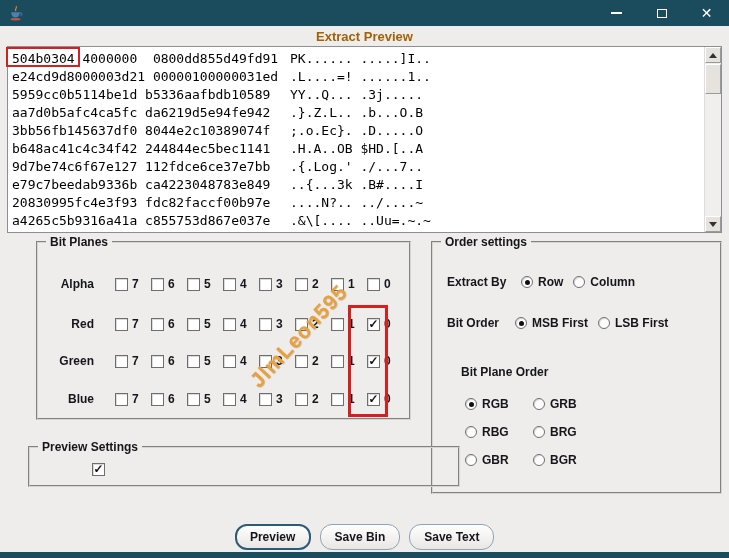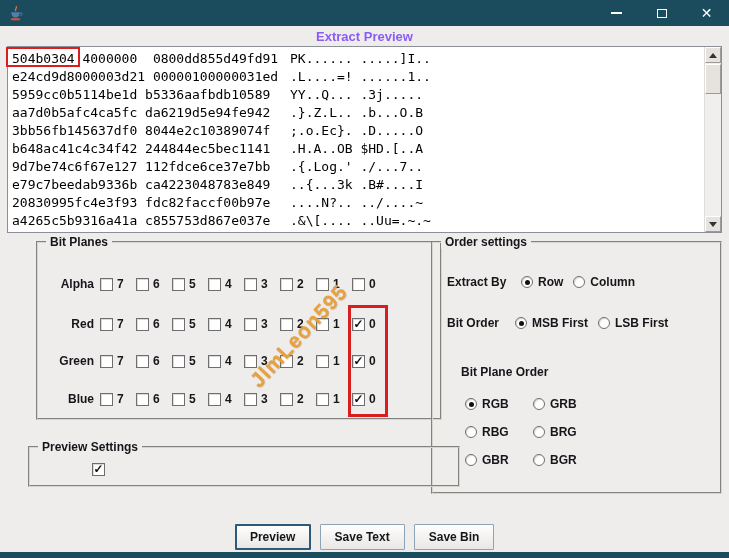--- a/index.html
+++ b/index.html
@@ -15,21 +15,21 @@
   
   .titlebar { position:absolute; left:0; top:0; width:100%; height:26px; background:#1b4c5e; display:flex; align-items:center; }
   .java-icon { margin-left:7px; width:17px; height:17px; display:flex; }
   .win-controls { margin-left:auto; display:flex; height:100%; }
   .win-btn { width:45px; height:100%; background:transparent; border:none; display:flex; align-items:center; justify-content:center; cursor:pointer; }
   .glyph-min { width:11px; height:2px; background:#fff; }
   .glyph-max { width:10px; height:9px; border:1px solid #fff; }
   .glyph-close { color:#fff; font-size:14px; line-height:1; font-family:"DejaVu Sans", sans-serif; }
 
   
-  .dialog-title { position:absolute; top:29px; left:0; width:100%; text-align:center; font-size:13px; font-weight:bold; color:#8b5cf6; }
+  .dialog-title { position:absolute; top:29px; left:0; width:100%; text-align:center; font-size:13px; font-weight:bold; color:#a16207; }
 
   
   .hexarea { position:absolute; left:7px; top:46px; width:715px; height:187px; background:#fff; border:1px solid #8a8f98; }
   .hex-content { position:absolute; left:0; top:0; right:17px; bottom:0; overflow:hidden; padding:3px 0 0 4px;
     font-family:"DejaVu Sans Mono", monospace; font-size:13px; line-height:18px; color:#000; white-space:pre; }
   .hex-line { display:flex; }
   .hx { display:inline-block; width:278px; }
   .as { display:inline-block; }
 
   .vscroll { position:absolute; right:0; top:0; bottom:0; width:17px; background:#f0efed; border-left:1px solid #dcdcdc; }
@@ -43,25 +43,25 @@
   
   .annot { position:absolute; border:2px solid #d81e1e; pointer-events:none; z-index:8; }
   #annot-hex { left:6px; top:47px; width:74px; height:20px; }
   #annot-bits { left:348px; top:305px; width:40px; height:112px; border-width:3px; }
 
   
   .groupbox { position:absolute; border:2px groove #d8d5d0; }
   .gb-title { position:absolute; top:-8px; left:8px; background:#eeedec; padding:0 4px; font-size:12px; font-weight:bold; color:#16161a; line-height:14px; white-space:nowrap; }
 
   
-  .gb-bitplanes { left:36px; top:241px; width:406px; height:179px; }
+  .gb-bitplanes { left:36px; top:241px; width:375px; height:179px; }
   .bp-row { position:absolute; left:10px; height:16px; display:flex; align-items:center; }
   .bp-row:nth-of-type(1) { top:33px; } .bp-row:nth-of-type(2) { top:72px;align-items:flex-end; }
   .bp-row:nth-of-type(3) { top:110px; } .bp-row:nth-of-type(4) { top:148px; }
-  .bp-label { width:46px; text-align:right; font-size:12px; font-weight:bold; margin-right:6px; color:#16161a; }
+  .bp-label { width:46px; text-align:right; font-size:12px; font-weight:bold; margin-right:21px; color:#16161a; }
   .bp-cell { display:flex; align-items:center; width:36px; }
   .checkbox { width:13px; height:13px; flex:0 0 13px; background:#fff; border:1px solid #6e6e6e; box-shadow:inset 1px 1px 0 rgba(0,0,0,.14);
     font-size:12px; line-height:11px; text-align:center; color:#101014; font-weight:bold; cursor:pointer; }
   .bit-digit { margin-left:4px; font-size:12px; font-weight:bold; color:#16161a; }
 
   .watermark { position:absolute; left:254px; top:372px; transform:rotate(-47deg); transform-origin:0 50%;
     font-size:21px; font-weight:bold; letter-spacing:1px; color:#e8a13c; text-shadow:0 1px 1px rgba(120,70,0,.35);
     pointer-events:none; z-index:6; white-space:nowrap; }
 
   
@@ -81,21 +81,21 @@
   .rdot { width:5px; height:5px; border-radius:50%; background:#101014; }
 
   
   .gb-preview { left:28px; top:446px; width:432px; height:41px; }
   .ps-row { position:absolute; left:62px; top:6px; height:30px; display:flex; align-items:center; }
   .ps-label { font-size:12px; font-weight:bold; color:#16161a; margin-right:10px; }
 
   
   .button-row { position:absolute; left:0; top:524px; width:100%; display:flex; justify-content:center; gap:9px; }
   .jbutton { height:26px; min-width:76px; padding:0 14px; font-family:inherit; font-size:12px; font-weight:bold; color:#16161a;
-    background:linear-gradient(#fefefe,#e9e7e4); border:1px solid #8ea3b5; border-radius:1px; cursor:pointer; }
+    background:linear-gradient(#fefefe,#e9e7e4); border:1px solid #8ea3b5; border-radius:12px; cursor:pointer; }
   .jbutton.default { border:2px solid #2d5a78; padding:0 13px; }
 
   .bottom-strip { position:absolute; left:0; bottom:0; width:100%; height:6px; background:#1b4c5e; }
 </style>
 </head>
 <body>
 
 <div class="window">
 
   <div class="titlebar">
@@ -351,18 +351,18 @@
 
   <div class="groupbox gb-preview">
     <span class="gb-title">Preview Settings</span>
     <div class="ps-row">
       <span class="checkbox" id="psCheckbox">✓</span>
     </div>
   </div>
 
   <div class="button-row" id="buttonRow">
       <button class="jbutton default">Preview</button>
+      <button class="jbutton">Save Bin</button>
       <button class="jbutton">Save Text</button>
-      <button class="jbutton">Save Bin</button>
     </div>
 
   <div class="bottom-strip"></div>
 </div>
 
 </body></html>

